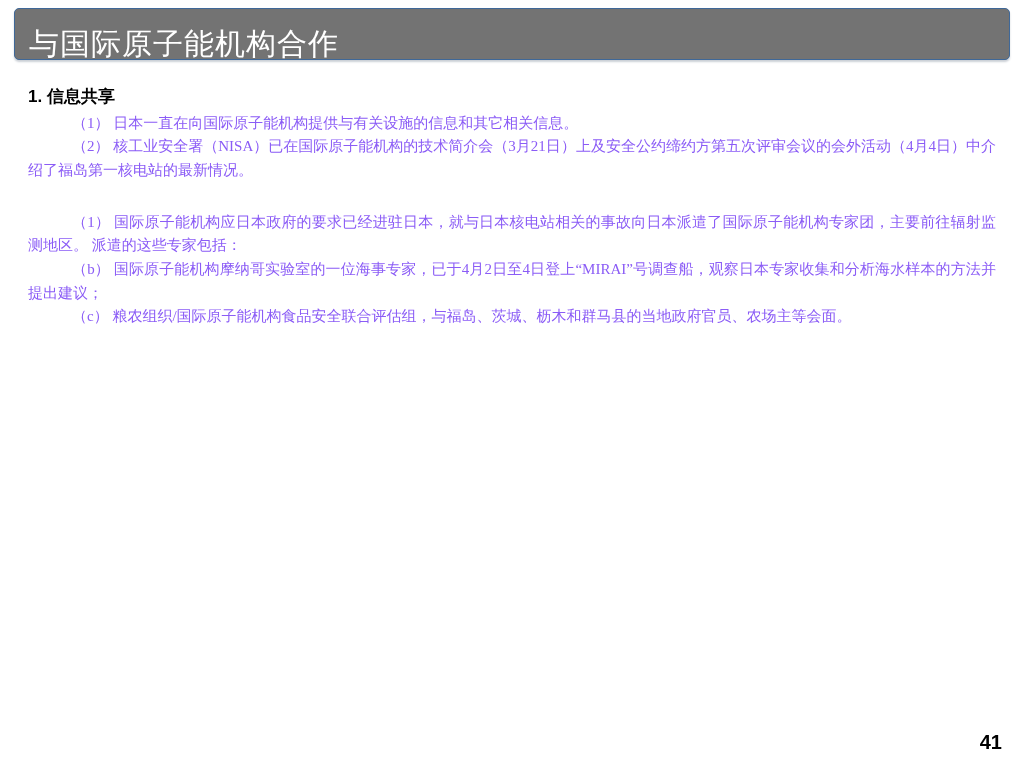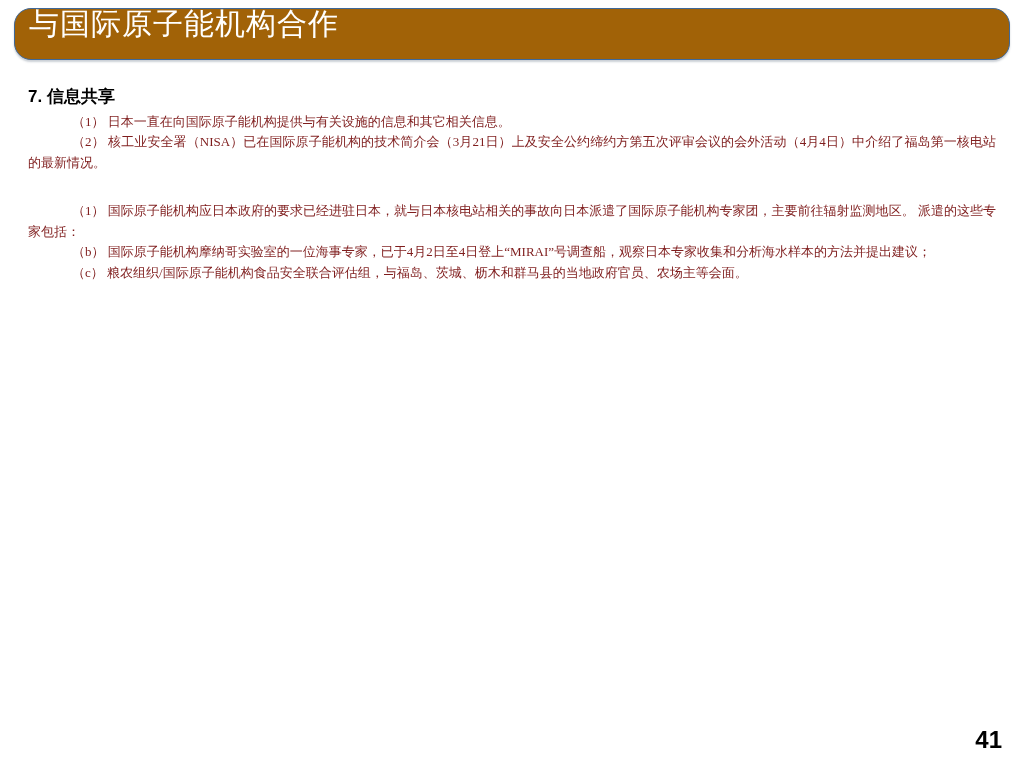--- a/index.html
+++ b/index.html
@@ -21,27 +21,27 @@
     background: #ffffff;
   }
 
   
   .title-bar {
     position: absolute;
     left: 14px;
     top: 8px;
     width: 996px;
     height: 52px;
-    background: #a16207;
+    background: #737373;
     border: 1px solid #3f6898;
-    border-radius: 17px;
+    border-radius: 5px;
     box-shadow: 0 2px 2px rgba(140, 150, 165, 0.45);
     box-sizing: border-box;
     display: flex;
-    align-items: flex-start;
+    align-items: flex-end;
   }
   .title-bar .title-text {
     color: #ffffff;
     font-family: "Liberation Sans", sans-serif;
     font-size: 30px;
     font-weight: normal;
     letter-spacing: 1px;
     padding-left: 14px;
     line-height: 1;
   }
@@ -62,56 +62,56 @@
     font-family: "Liberation Sans", sans-serif;
     font-size: 17px;
     font-weight: bold;
     color: #000000;
     line-height: 1.5;
     margin: 0 0 2px 0;
   }
 
   .para {
     font-family: "Liberation Serif", serif;
-    font-size: 13px;
-    color: #7f1d1d;
+    font-size: 15px;
+    color: #8b5cf6;
     line-height: 1.58;
     margin: 0;
     text-indent: 44px;
     text-align: justify;
   }
 
   .spacer {
     height: 24px;
   }
 
   
   .page-number {
     position: absolute;
     right: 22px;
     bottom: 14px;
     font-family: "Liberation Sans", sans-serif;
-    font-size: 24px;
+    font-size: 20px;
     font-weight: bold;
     color: #000000;
   }
 </style>
 </head>
 <body>
 
 <div class="slide">
 
   <div class="title-bar">
     <div class="title-text">与国际原子能机构合作</div>
   </div>
 
   <div class="content">
 
     <div class="section">
-      <p class="section-heading">7. 信息共享</p>
+      <p class="section-heading">1. 信息共享</p>
       <p class="para">（1） 日本一直在向国际原子能机构提供与有关设施的信息和其它相关信息。</p>
       <p class="para">（2） 核工业安全署（NISA）已在国际原子能机构的技术简介会（3月21日）上及安全公约缔约方第五次评审会议的会外活动（4月4日）中介绍了福岛第一核电站的最新情况。</p>
     </div>
 
     <div class="spacer"></div>
 
     <div class="section">
       <p class="para">（1） 国际原子能机构应日本政府的要求已经进驻日本，就与日本核电站相关的事故向日本派遣了国际原子能机构专家团，主要前往辐射监测地区。 派遣的这些专家包括：</p>
       <p class="para">（b） 国际原子能机构摩纳哥实验室的一位海事专家，已于4月2日至4日登上“MIRAI”号调查船，观察日本专家收集和分析海水样本的方法并提出建议；</p>
       <p class="para">（c） 粮农组织/国际原子能机构食品安全联合评估组，与福岛、茨城、枥木和群马县的当地政府官员、农场主等会面。</p>

